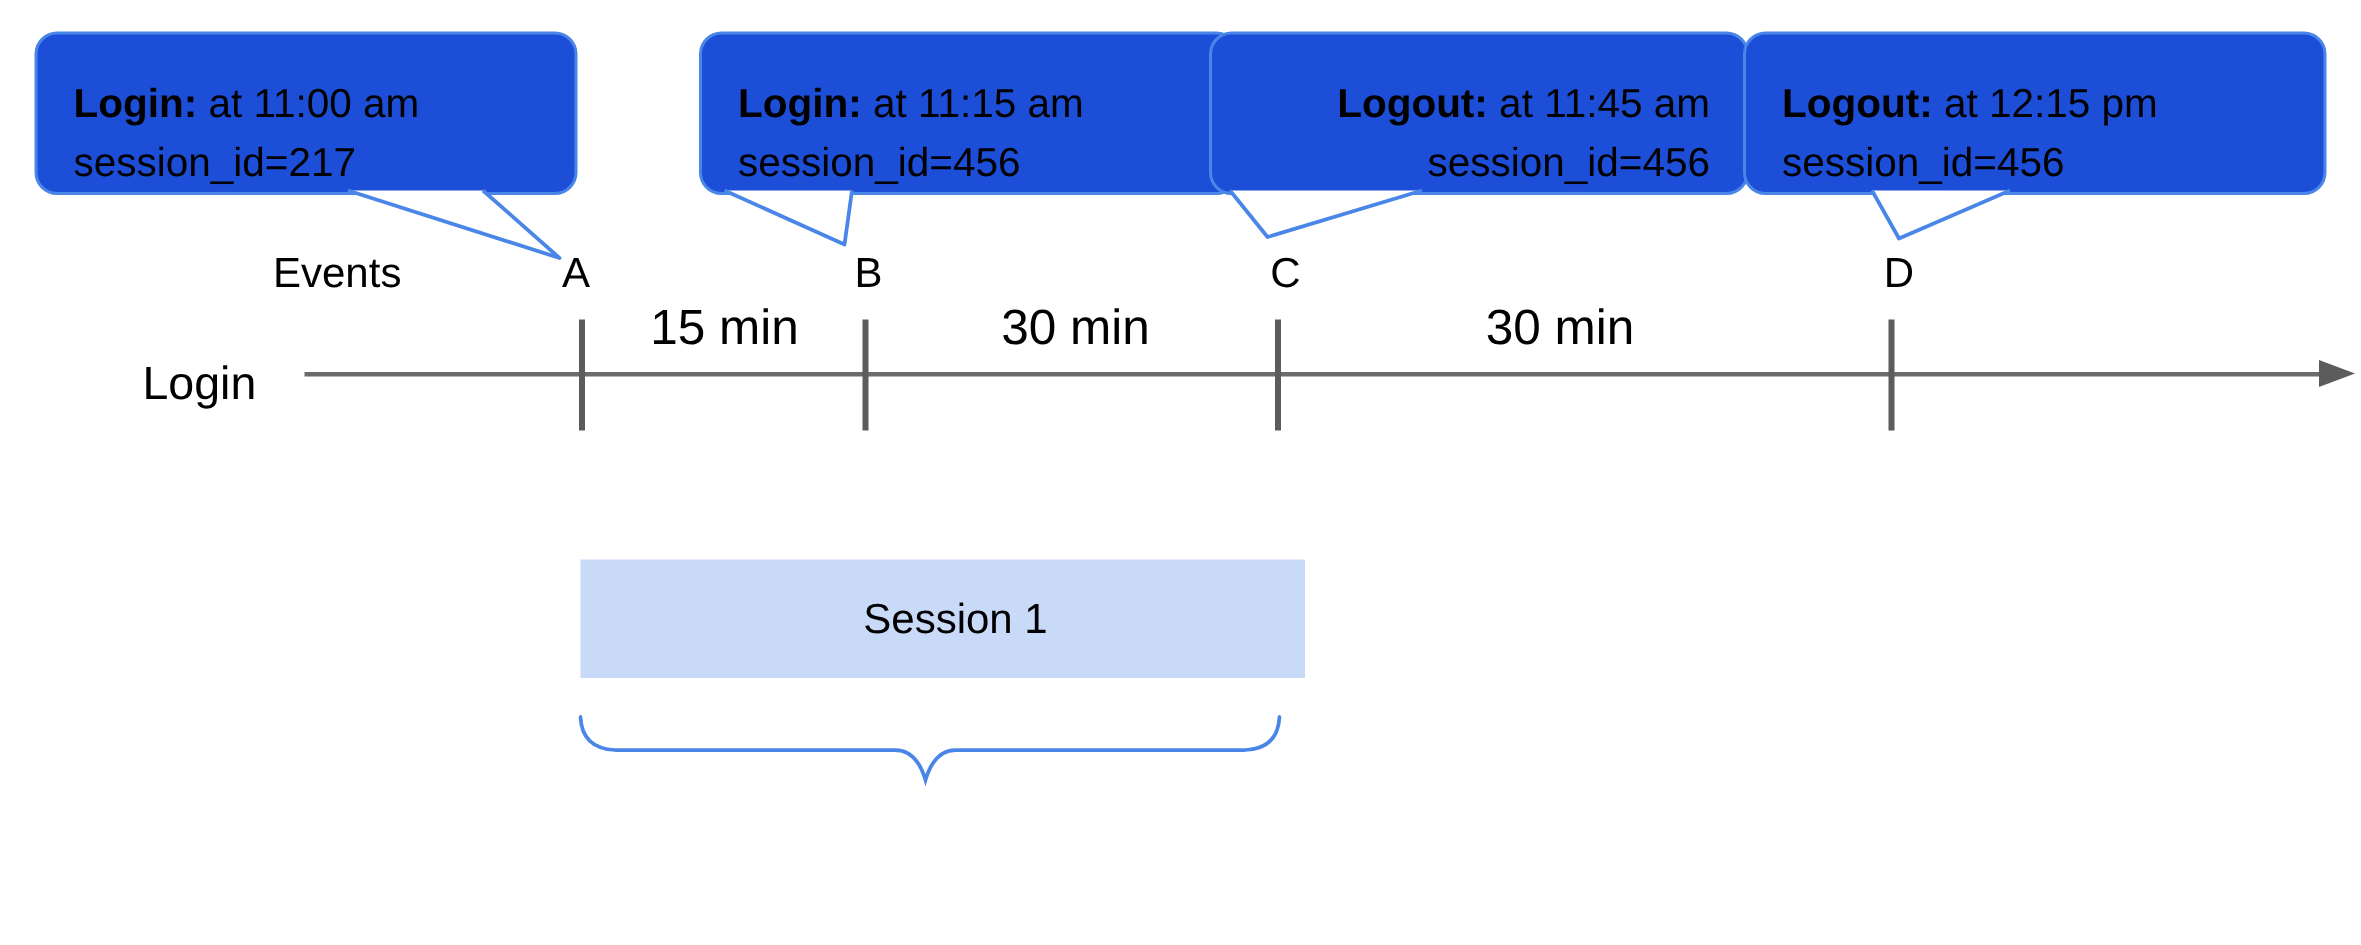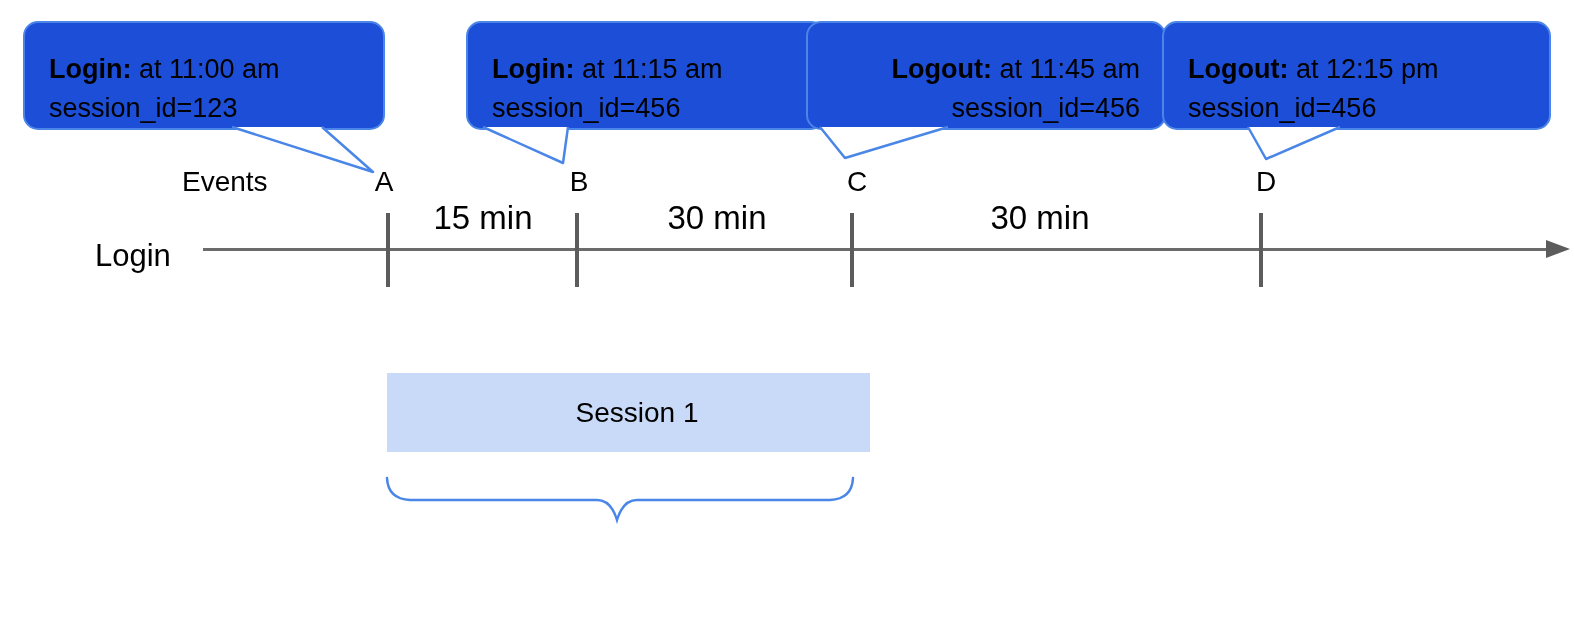--- a/index.html
+++ b/index.html
@@ -39,21 +39,21 @@
     position:absolute;left:370px;top:578px;width:500px;text-align:center;font-size:28px;
   }
 </style>
 </head>
 <body>
 
 <div id="canvas">
 
   <div class="bubble" style="left:23px;width:362px;">
     <div><b>Login:</b><span> at 11:00 am</span></div>
-    <div>session_id=123</div>
+    <div>session_id=217</div>
   </div>
   <svg class="tail" style="left:220px;top:122px;" width="170" height="60">
     <path d="M 102 5 L 153 50 L 12 5"></path>
   </svg>
 
   <div class="bubble" style="left:418px;width:360px;margin-left:48px;">
     <div><b>Login:</b><span> at 11:15 am</span></div>
     <div>session_id=456</div>
   </div>
   <svg class="tail" style="left:470px;top:122px;" width="110" height="55">

